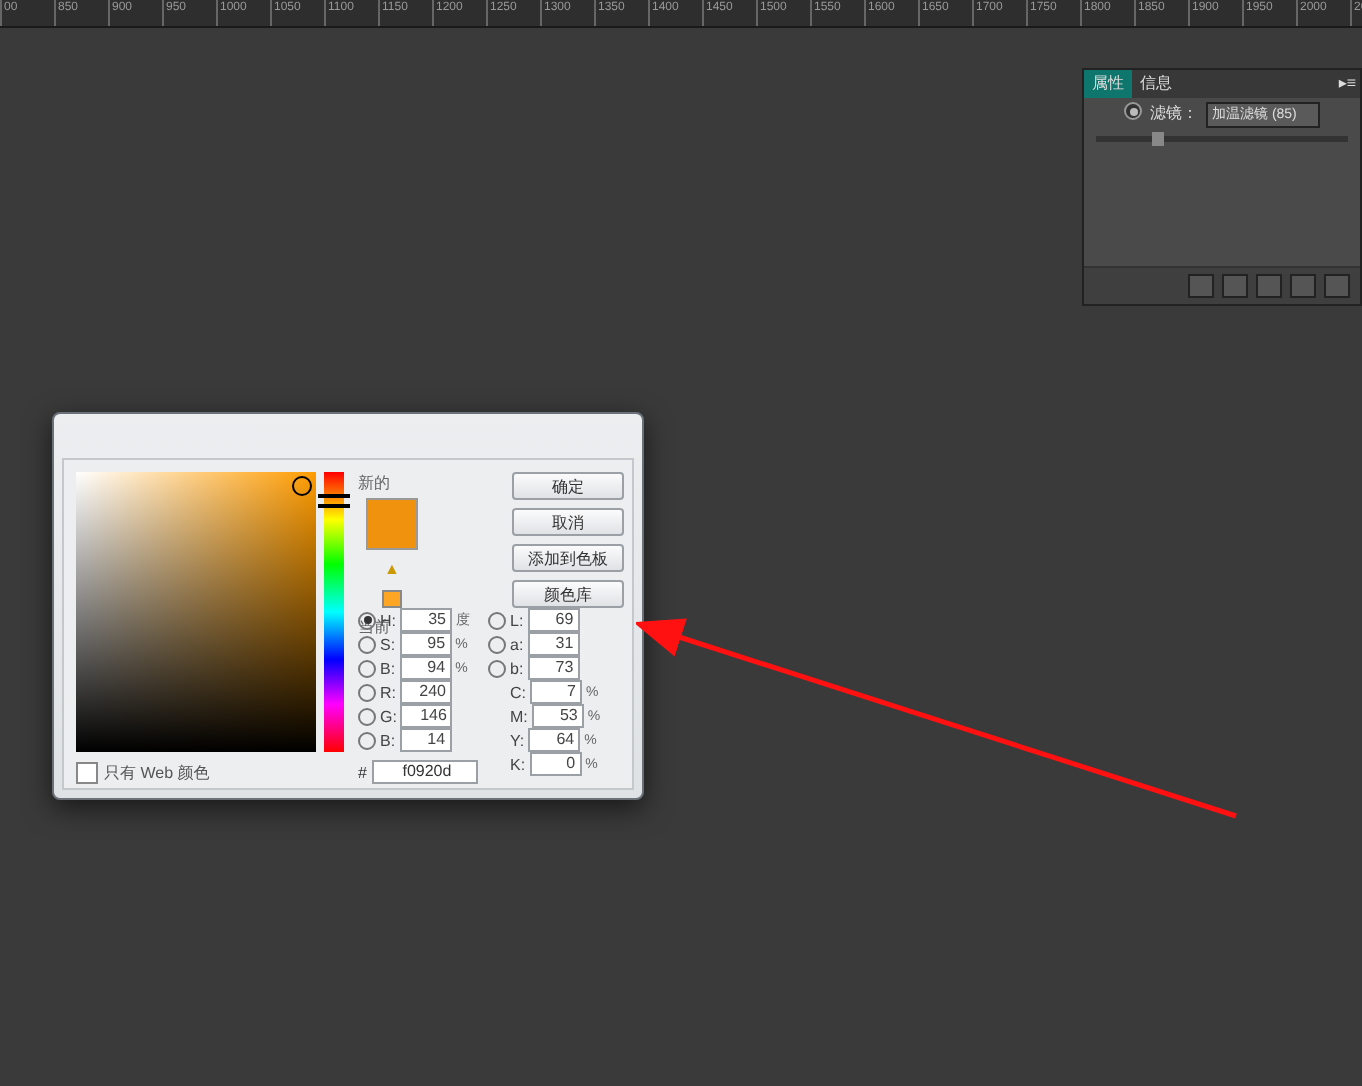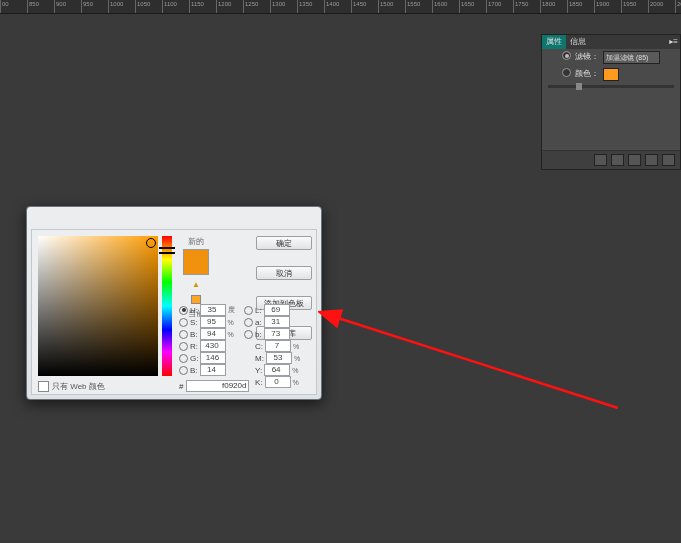--- a/index.html
+++ b/index.html
@@ -25,37 +25,37 @@
 .pbar{display:flex;gap:4px;justify-content:flex-end;padding:3px 5px;border-top:1px solid #333;background:#3f3f3f}
 .pbar .ic{width:11px;height:10px;background:#555;border:1px solid #222;cursor:pointer}
 .dlg{position:absolute;left:26px;top:206px;width:294px;height:192px;background:linear-gradient(#eceef0,#dfe2e5);border:1px solid #6a7178;border-radius:4px;box-shadow:0 4px 14px rgba(0,0,0,.6);color:#333}
 .dlg .ttl{position:relative;height:20px;line-height:20px;padding-left:6px;font-size:10px;background:linear-gradient(#f6f7f8,#dde0e4);border-bottom:1px solid #b8bbbf;border-radius:4px 4px 0 0}
 .dlg .body{position:absolute;inset:22px 4px 4px 4px;background:#eceef0;border:1px solid #c4c7cb}
 .mainGrad{position:absolute;left:6px;top:6px;width:120px;height:140px;background:linear-gradient(to bottom,rgba(0,0,0,0) 0%,#000 100%),linear-gradient(to right,#fff 0%,#ff9c00 100%);cursor:crosshair}
 .mainGrad .ring{position:absolute;right:2px;top:2px;width:8px;height:8px;border:1px solid #000;border-radius:50%}
 .hueBar{position:absolute;left:130px;top:6px;width:10px;height:140px;background:linear-gradient(to bottom,#f00 0%,#ff0 17%,#0f0 33%,#0ff 50%,#00f 67%,#f0f 83%,#f00 100%);cursor:pointer}
 .hueBar .mk{position:absolute;left:-3px;top:8%;width:16px;height:3px;border-top:2px solid #000;border-bottom:2px solid #000}
 .prev{position:absolute;left:147px;top:6px;width:34px}
-.prev .lbl{font-size:8px;color:#666;text-align:center;margin-bottom:2px}
+.prev .lbl{font-size:8px;color:#666;margin-bottom:2px}
 .prev .sw{width:26px;height:26px;margin:0 auto 4px;box-shadow:0 0 0 1px #999 inset}
 .warn{width:8px;height:8px;display:inline-block;position:relative}
 .warn::before{content:"▲";font-size:8px;color:#c90}
 .wchip{width:8px;height:7px;background:#ffa524;border:1px solid #888;display:inline-block}
-.btncol{position:absolute;right:4px;top:6px;width:56px;display:flex;flex-direction:column;gap:16px}
+.btncol{position:absolute;right:4px;top:6px;width:56px;display:flex;flex-direction:column;gap:4px}
 .btncol button{height:14px;font-size:8px;background:linear-gradient(#fbfbfc,#e0e2e5);border:1px solid #9aa0a6;border-radius:2px;color:#333;cursor:pointer;padding:0}
 .nums{position:absolute;left:147px;top:74px;right:4px;bottom:18px;font-size:8px;color:#444}
 .nrow{display:flex;align-items:center;height:12px;gap:2px}
 .nrad{width:7px;height:7px;border:1px solid #777;border-radius:50%;display:inline-block;position:relative}
 .nrad.on::after{content:"";position:absolute;inset:1.5px;background:#333;border-radius:50%}
-.ninp{width:22px;height:10px;border:1px solid #9aa0a6;background:#fff;font-size:8px;text-align:center;padding-right:2px;line-height:10px}
+.ninp{width:22px;height:10px;border:1px solid #9aa0a6;background:#fff;font-size:8px;text-align:right;padding-right:2px;line-height:10px}
 .unit{width:10px;font-size:7px;color:#666}
 .leftcol{position:absolute;left:0;top:0;width:60px}
 .rightcol{position:absolute;left:65px;top:0;width:66px}
 .hex{position:absolute;left:147px;bottom:2px;display:flex;align-items:center;gap:3px;font-size:8px}
-.hex .ninp{width:46px;text-align:right;padding-left:13px}
+.hex .ninp{width:46px;text-align:center;padding-left:3px}
 .web{position:absolute;left:6px;bottom:2px;display:flex;align-items:flex-end;gap:3px;font-size:8px;color:#555}
 .wchk{width:9px;height:9px;border:1px solid #888;background:#fff;display:inline-block}
 .arrow{position:absolute;left:318px;top:218px;pointer-events:none}
 </style>
 </head>
 <body>
 
 <div class="ruler" id="ruler">
     <div class="tick">00</div>
     <div class="tick">850</div>
@@ -89,25 +89,20 @@
   <div class="tabs">
     <div class="tab active">属性</div>
     <div class="tab">信息</div>
     <div class="menu">▸≡</div>
   </div>
   <div class="row">
     <span class="radio on"></span>
     <span>滤镜：</span>
     <div class="sel">加温滤镜 (85)</div>
   </div>
-  <div class="row">
-    <span class="radio"></span>
-    <span>颜色：</span>
-    <div class="swatch" style="background: rgb(253, 154, 31);"></div>
-  </div>
   <div class="sldr">
       <div class="knob"></div>
     </div>
   <div style="height:60px"></div>
   <div class="pbar">
     <span class="ic"></span>
     <span class="ic"></span>
     <span class="ic"></span>
     <span class="ic"></span>
     <span class="ic"></span>
@@ -152,21 +147,21 @@
           </div>
         <div class="nrow">
             <span class="nrad"></span>
             <span>B:</span>
             <div class="ninp">94</div>
             <span class="unit">%</span>
           </div>
         <div class="nrow">
             <span class="nrad"></span>
             <span>R:</span>
-            <div class="ninp">430</div>
+            <div class="ninp">240</div>
             <span class="unit"></span>
           </div>
         <div class="nrow">
             <span class="nrad"></span>
             <span>G:</span>
             <div class="ninp">146</div>
             <span class="unit"></span>
           </div>
         <div class="nrow">
             <span class="nrad"></span>

